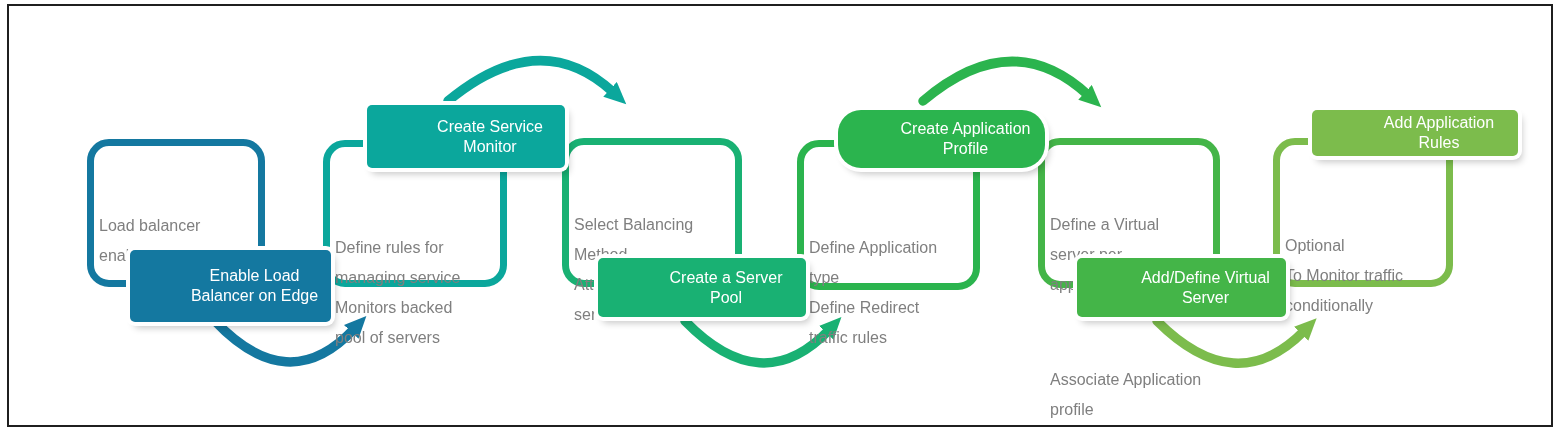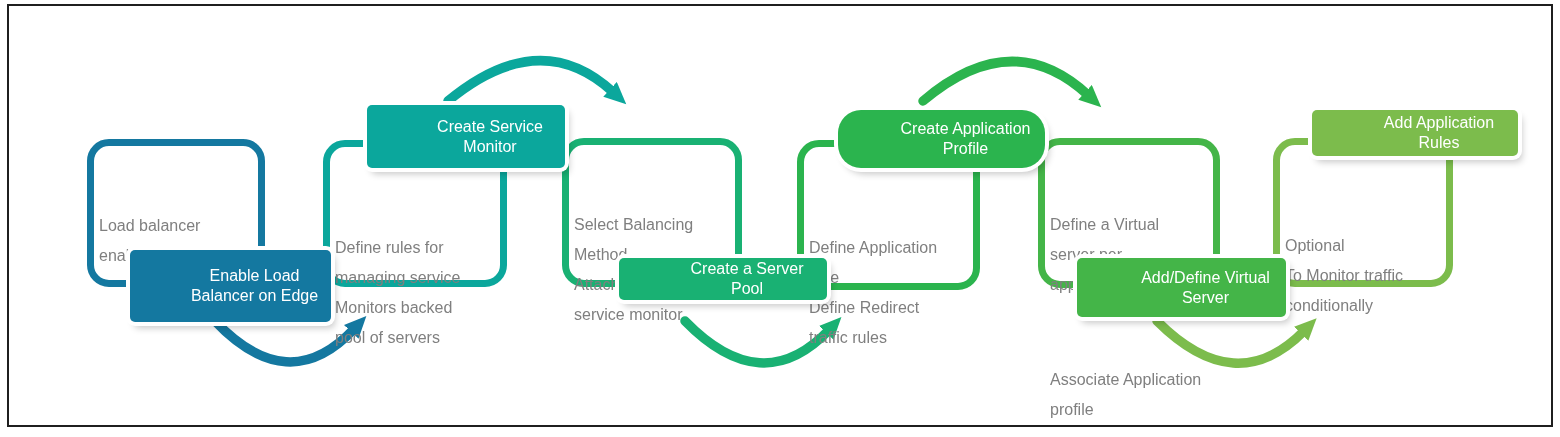--- a/index.html
+++ b/index.html
@@ -45,21 +45,21 @@
   .step-label span{
     white-space:pre;text-align:center;
     color:#ffffff;font-size:16px;line-height:20px;
   }
   
   .step1{left:87px;top:139px;width:178px;height:148px;}
   .step1 .step-label{left:43px;top:111px;width:153px;height:72px;}
   .step2{left:323px;top:140px;width:184px;height:147px;}
   .step2 .step-label{left:44px;top:-35px;width:150px;height:63px;}
   .step3{left:562px;top:138px;width:180px;height:149px;}
-  .step3 .step-label{left:36px;top:120px;width:160px;height:42px;margin-left:21px;}
+  .step3 .step-label{left:36px;top:120px;width:160px;height:59px;}
   .step4{left:797px;top:140px;width:183px;height:150px;}
   .step4 .step-label{left:41px;top:-30px;width:159px;height:58px;}
   .step5{left:1038px;top:138px;width:182px;height:150px;}
   .step5 .step-label{left:39px;top:120px;width:161px;height:59px;}
   .step6{left:1273px;top:138px;width:180px;height:149px;}
   .step6 .step-label{left:39px;top:-28px;width:158px;height:46px;}
 </style>
 </head>
 <body>
 

